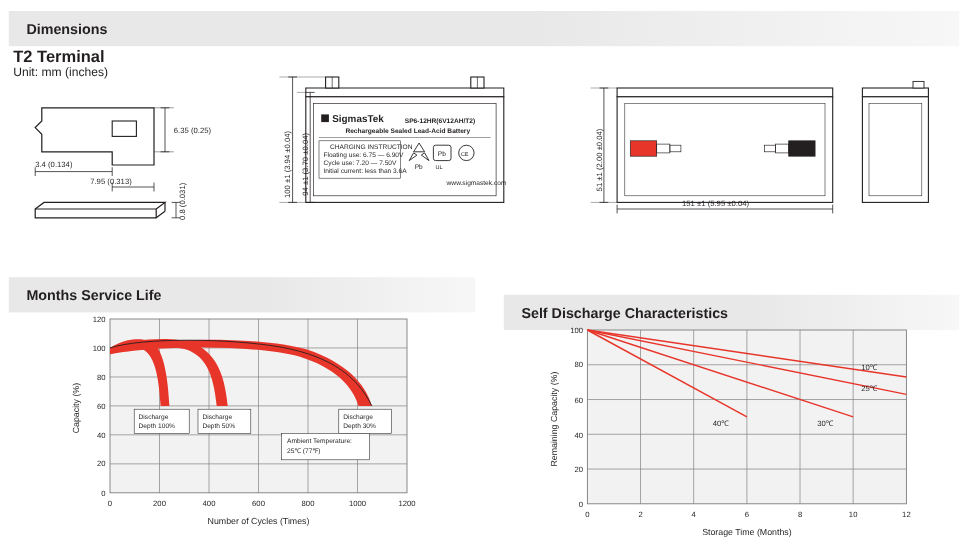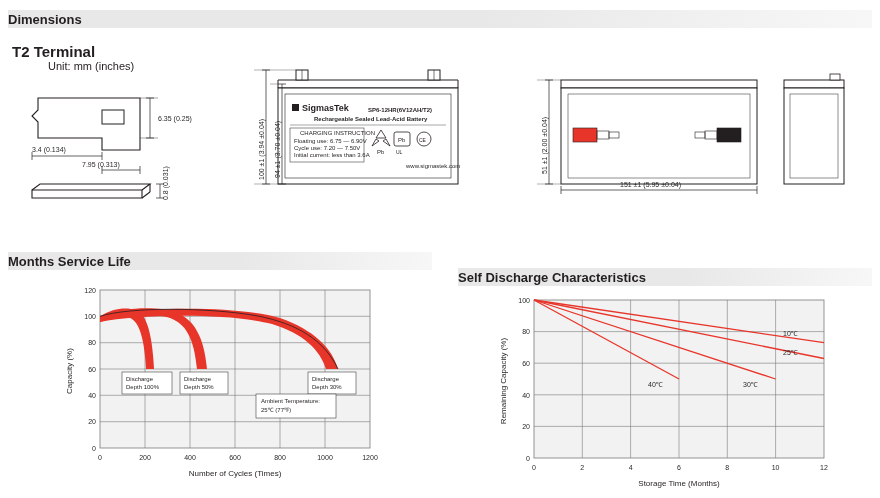--- a/index.html
+++ b/index.html
@@ -7,29 +7,29 @@
     width:880px;height:498px;
     background:#ffffff;
     font-family:"Liberation Sans", sans-serif;
     color:#231f20;
     position:relative;
     overflow:hidden;
   }
   .section-header{
     position:absolute;
     background:linear-gradient(to right,#e8e8e8 0%,#e8e8e8 55%,#f7f7f7 100%);
-    height:18px;
+    height:32px;
     display:flex;align-items:center;
-    padding-left:0;
+    padding-left:16px;
     font-weight:bold;
     font-size:13px;
     box-sizing:border-box;
   }
   .sub-title{position:absolute;font-weight:bold;font-size:15px;}
-  .sub-unit{position:absolute;font-size:11px;margin-left:36px;}
+  .sub-unit{position:absolute;font-size:11px;}
   svg{display:block;}
   .lbl{font-size:7px;fill:#231f20;font-family:"Liberation Sans",sans-serif;}
   .lbl6{font-size:6px;fill:#231f20;font-family:"Liberation Sans",sans-serif;}
   .axis-lbl{font-size:8px;fill:#231f20;font-family:"Liberation Sans",sans-serif;}
   .chart-wrap{position:absolute;}
 </style>
 </head>
 <body>
 
 <div class="section-header" style="left:8px;top:10px;width:864px;">

